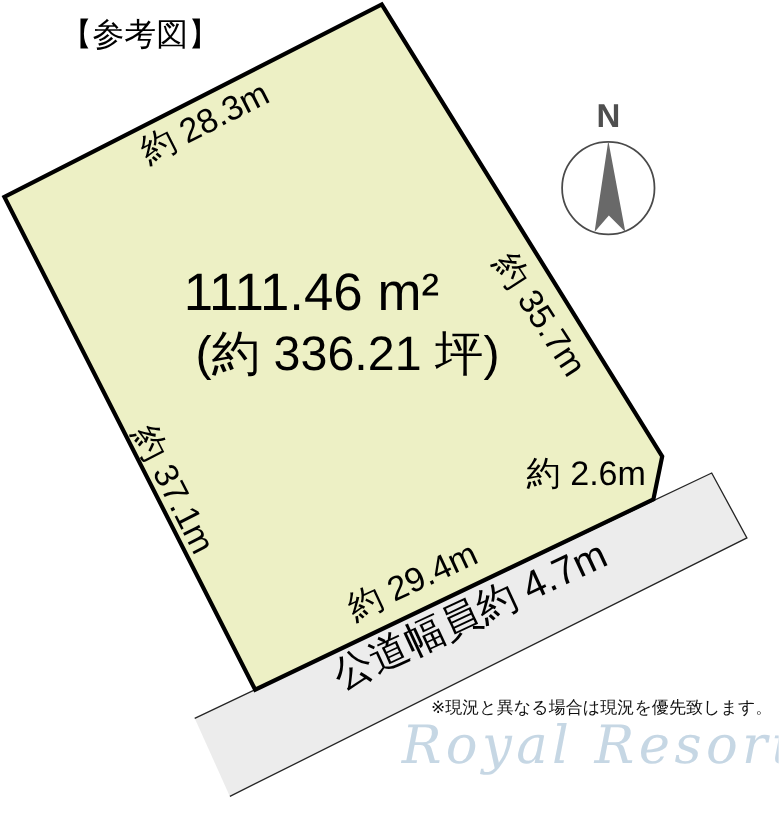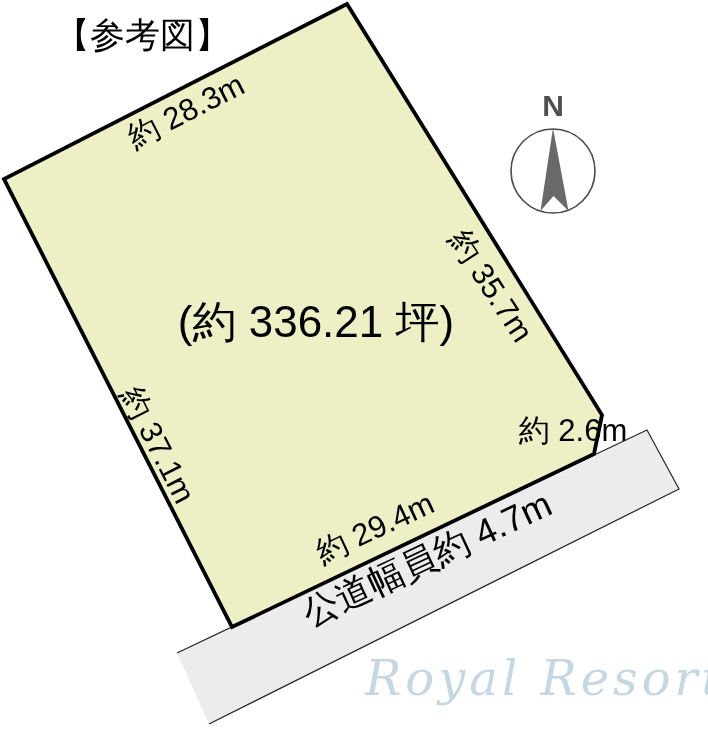--- a/index.html
+++ b/index.html
@@ -25,33 +25,33 @@
     white-space: nowrap;
     color: #000000;
     transform: translate(-50%, -50%);
     line-height: 1;
     font-family: "Liberation Sans", "DejaVu Sans", sans-serif;
   }
   .page-title {
     position: absolute;
     left: 55px;
     top: 12px;
-    font-size: 35px;
+    font-size: 29px;
     font-weight: 500;
     color: #000000;
     white-space: nowrap;
   }
   .dim {
     font-size: 31px;
   }
   .dim-top    { left: 186px; top: 111px; transform: translate(-50%,-50%) rotate(-27deg); }
   .dim-right  { left: 491px; top: 286px; transform: translate(-50%,-50%) rotate(57deg); }
   .dim-left   { left: 158px; top: 445px; transform: translate(-50%,-50%) rotate(63deg); }
   .dim-bottom { left: 375px; top: 528px; transform: translate(-50%,-50%) rotate(-25deg); }
-  .dim-corner { left: 533px; top: 430px; margin-left: 40px; }
+  .dim-corner { left: 533px; top: 430px; }
   .area-line1 { left: 283px; top: 267px; font-size: 48px; }
   .area-line2 { left: 316px; top: 322px; font-size: 44px; }
   .road-label { left: 427px; top: 559px; font-size: 36px; transform: translate(-50%,-50%) rotate(-25deg); }
   .north-label {
     left: 553px; top: 106px;
     font-size: 30px;
     font-weight: 600;
     color: #4f4f4f;
   }
   .disclaimer {
@@ -90,19 +90,21 @@
   <div class="page-title">【参考図】</div>
 
   <div class="label north-label">N</div>
 
   <div class="label dim dim-top">約 28.3m</div>
   <div class="label dim dim-right">約 35.7m</div>
   <div class="label dim dim-left">約 37.1m</div>
   <div class="label dim dim-bottom">約 29.4m</div>
   <div class="label dim dim-corner">約 2.6m</div>
 
+  <div class="label area-line1">1111.46 m²</div>
   <div class="label area-line2">(約 336.21 坪)</div>
 
   <div class="label road-label">公道幅員約 4.7m</div>
 
+  <div class="label disclaimer">※現況と異なる場合は現況を優先致します。</div>
   <div class="label watermark" style="color: rgb(180, 202, 220);">Royal Resort</div>
 
 </div>
 
 </body></html>

